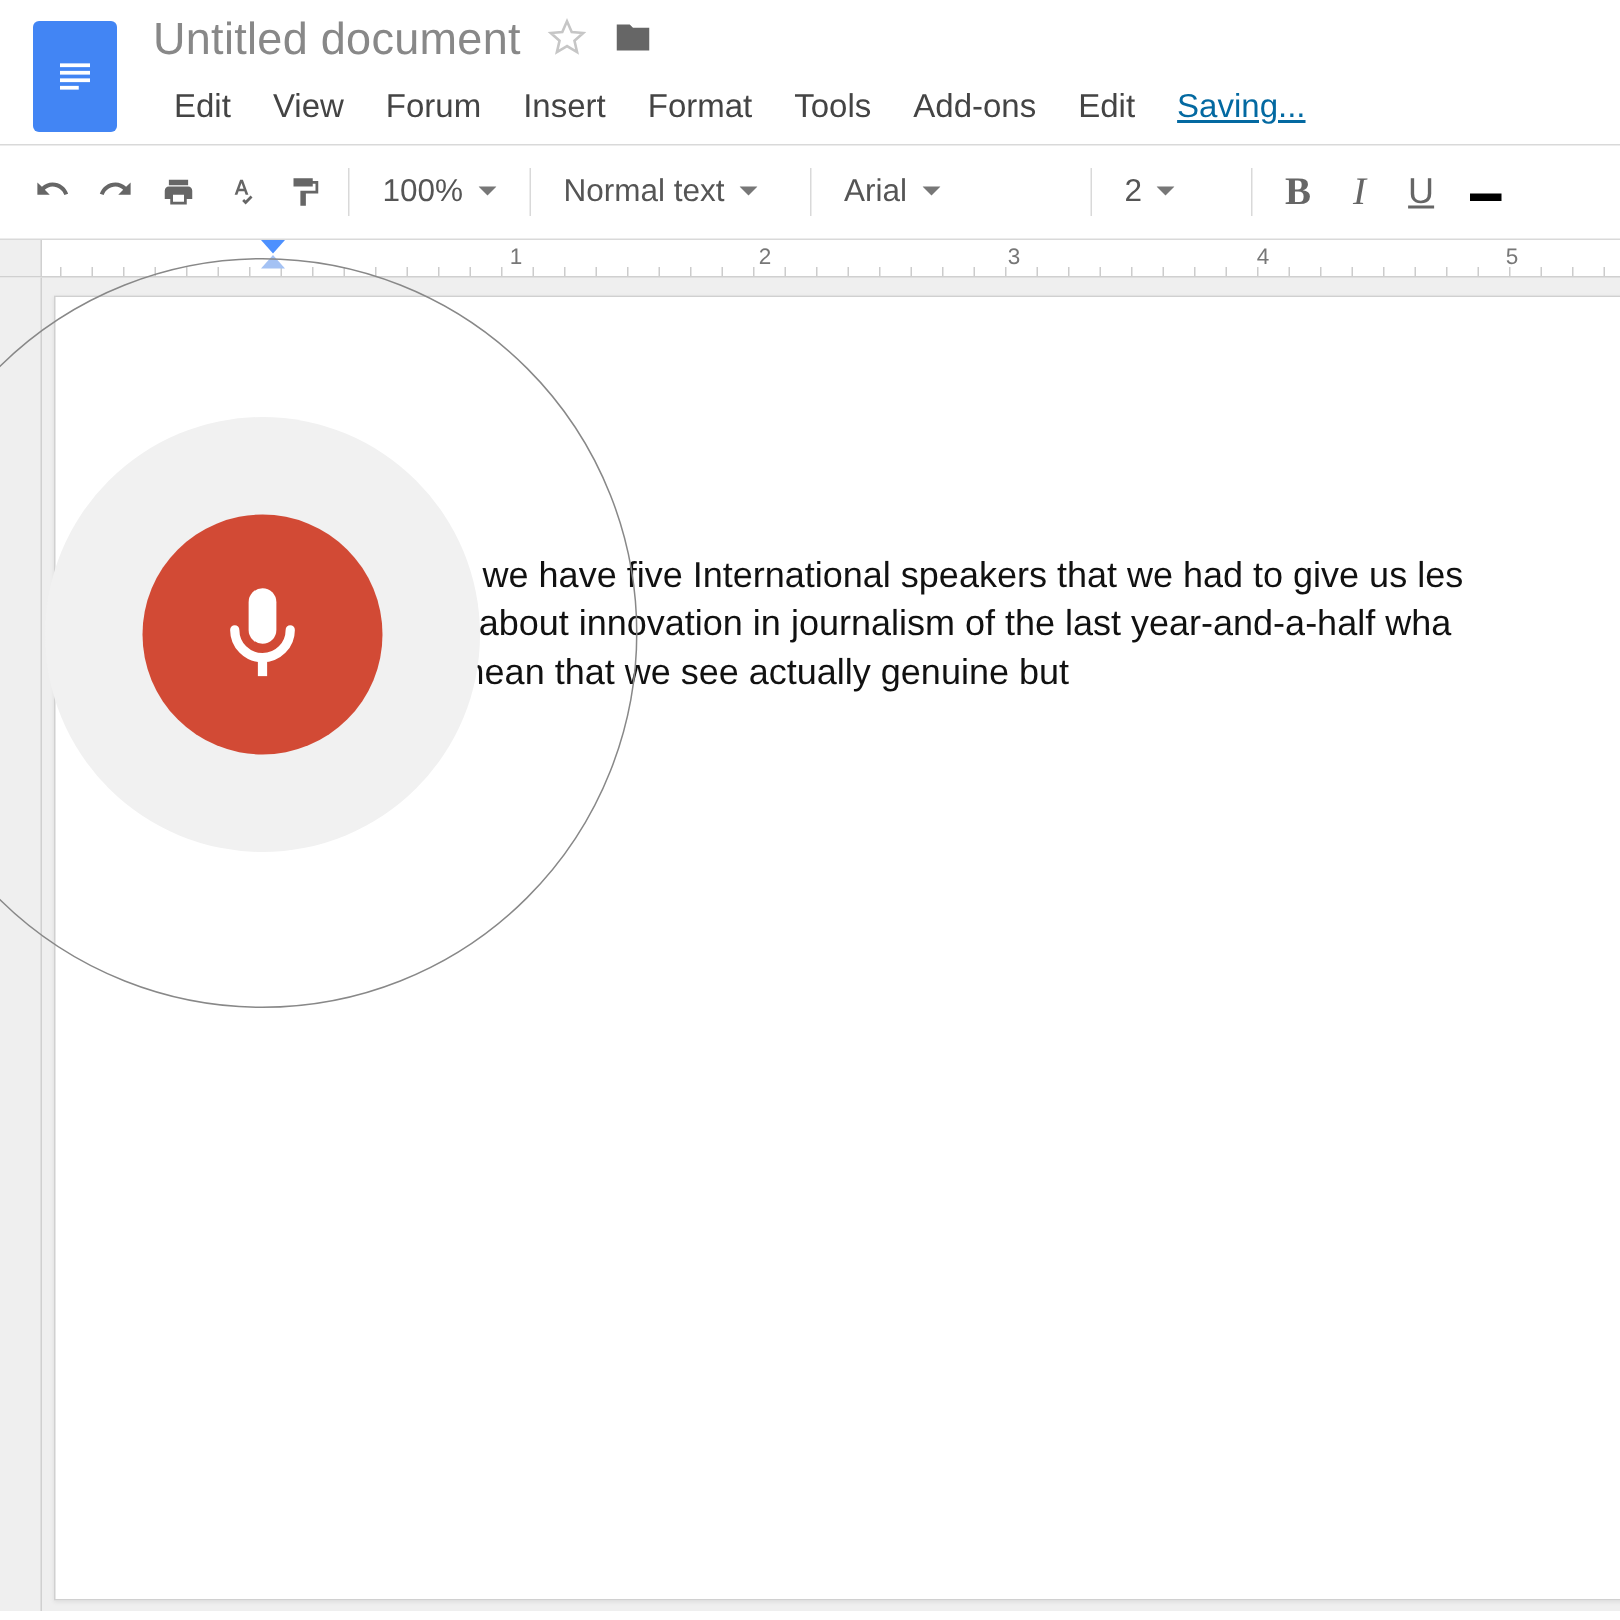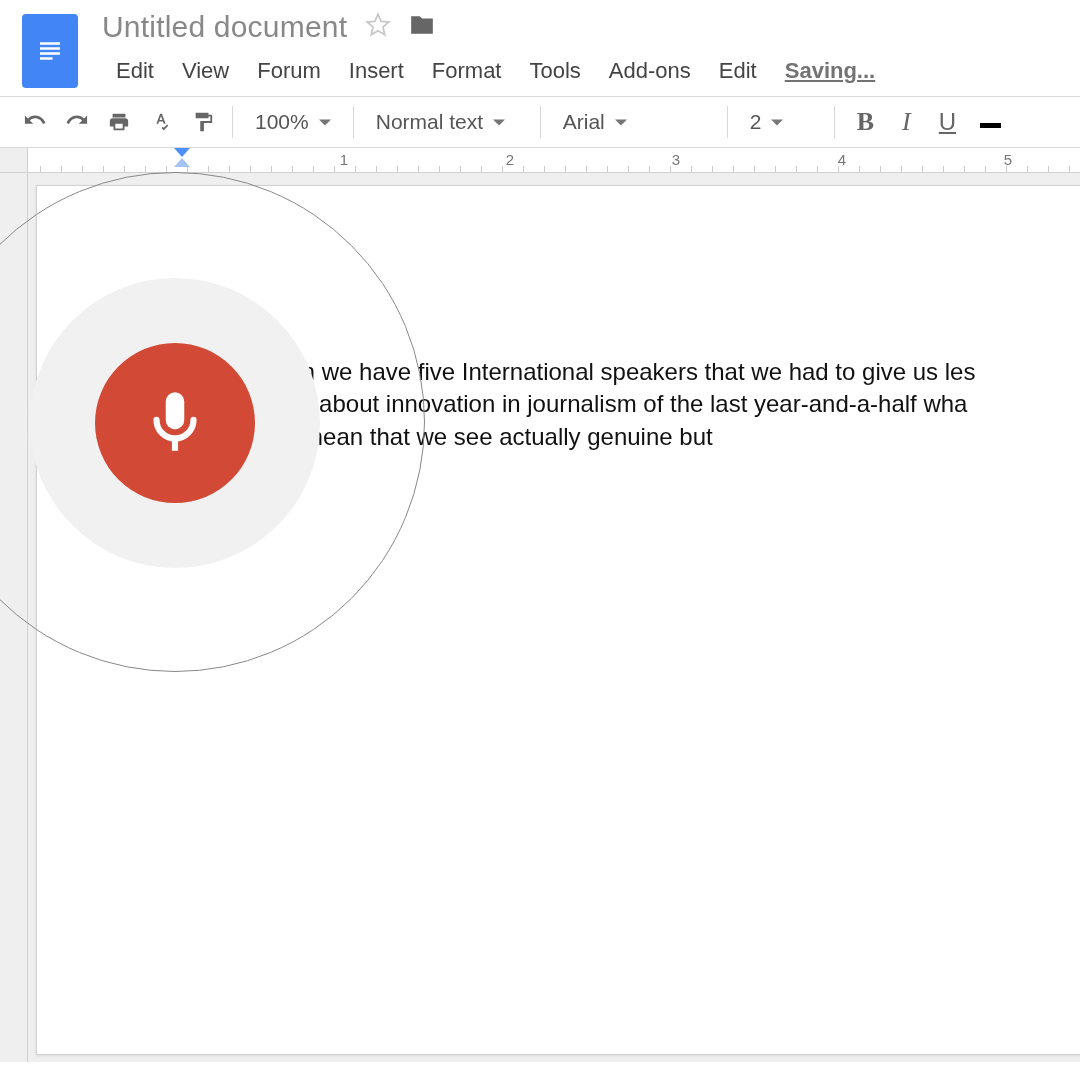--- a/index.html
+++ b/index.html
@@ -41,32 +41,31 @@
     margin-top: 10px;
   }
   .menu-item {
     font-size: 22px;
     color: #444;
     padding: 4px 14px;
     cursor: pointer;
   }
   .saving {
     font-size: 22px;
-    color: #737373;
+    color: #0369a1;
     text-decoration: underline;
     padding: 4px 14px;
-    font-weight: bold;
   }
 
   
   .toolbar {
     margin-top: 8px;
     border-top: 1px solid #d9d9d9;
     border-bottom: 1px solid #d9d9d9;
-    height: 52px;
+    height: 64px;
     display: flex;
     align-items: center;
     padding: 0 14px;
     color: #666;
   }
   .tb-btn {
     display: flex; align-items: center; justify-content: center;
     height: 100%;
     padding: 0 10px;
     cursor: pointer;

